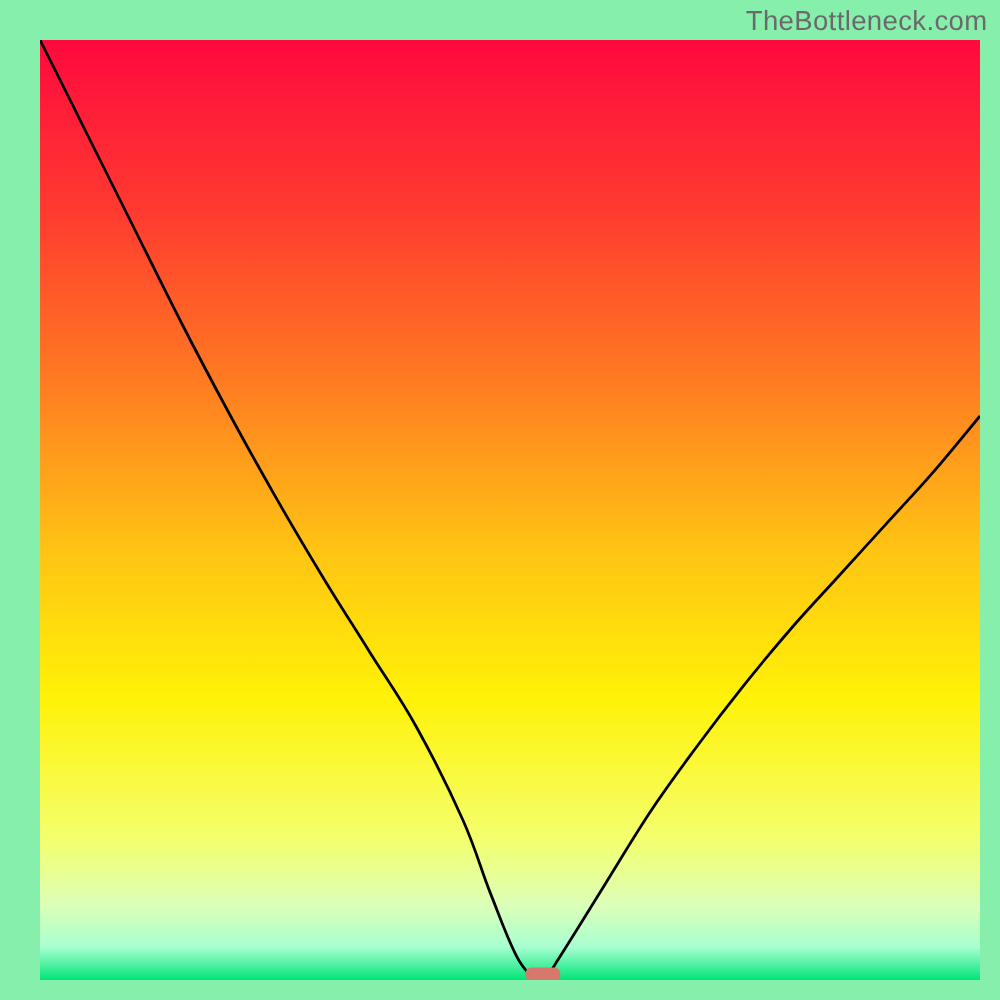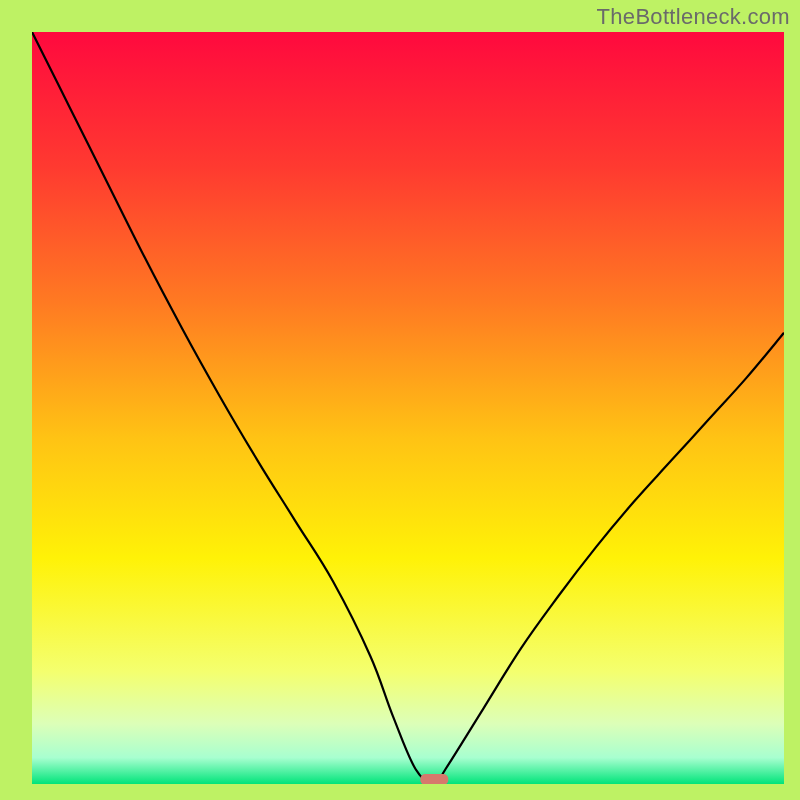--- a/index.html
+++ b/index.html
@@ -1,21 +1,21 @@
 <!DOCTYPE html>
 <html><head>
 <meta charset="utf-8">
 <style>
   * { box-sizing: border-box; margin: 0; padding: 0; }
   html, body { width: 800px; height: 800px; overflow: hidden; background: #000; }
   .outer {
     position: relative;
     width: 800px;
     height: 800px;
-    background: #bef264;
+    background: #86efac;
     padding-left: 16px;
   }
   .watermark {
     position: absolute;
     top: 4px;
     right: 10px;
     font-family: Arial, Helvetica, sans-serif;
     font-size: 22px;
     color: #6a6a6a;
     letter-spacing: 0.3px;

